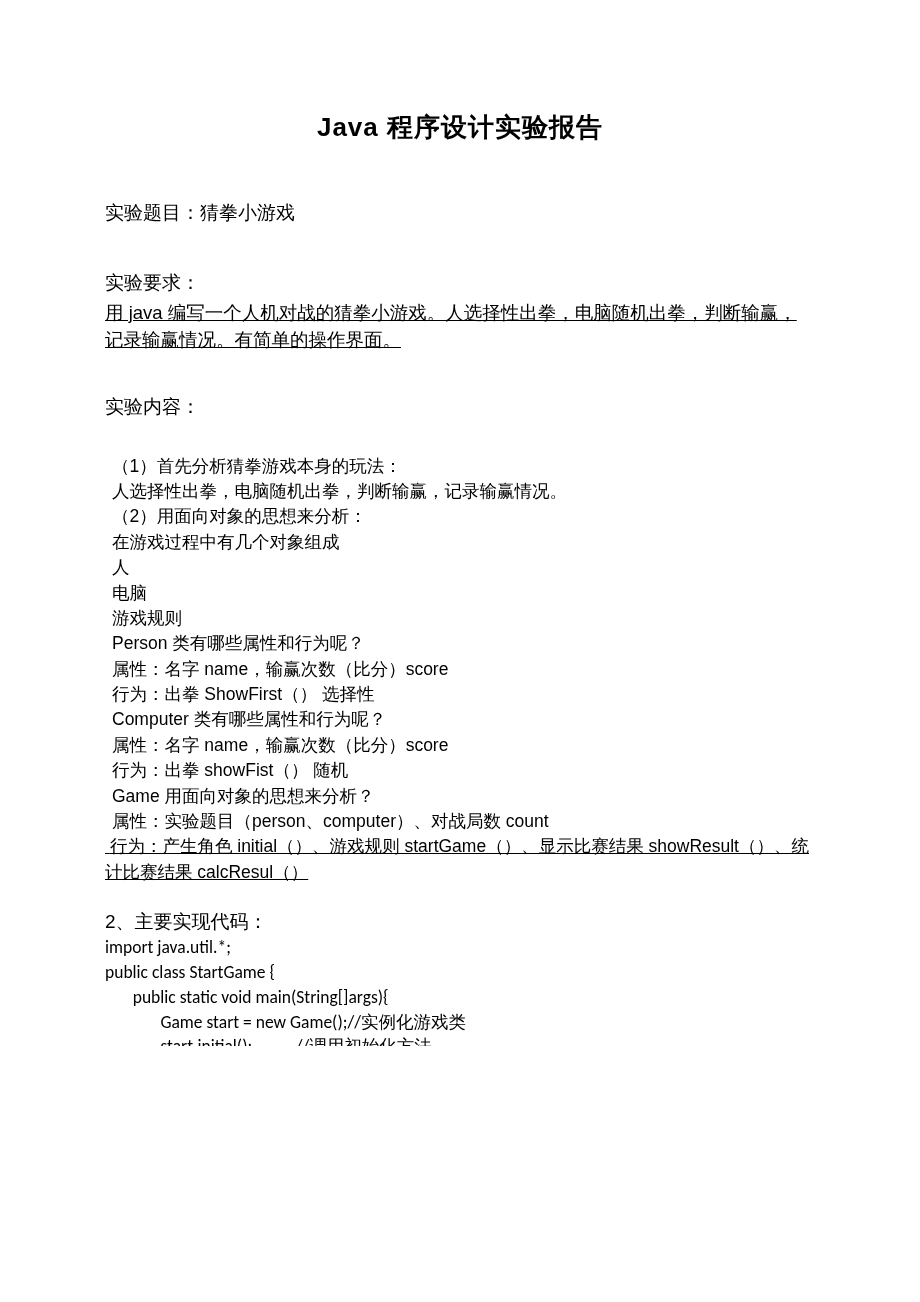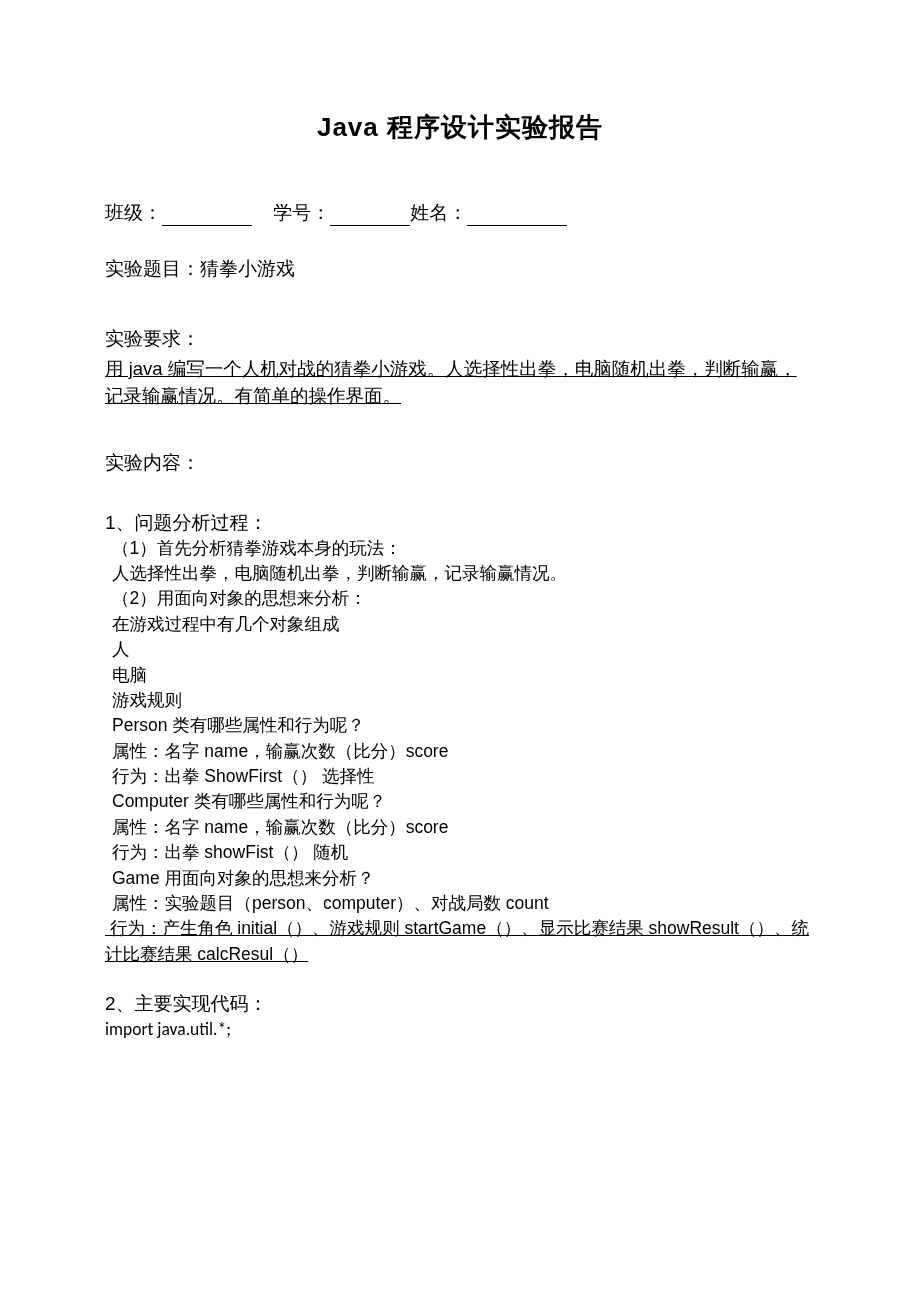--- a/index.html
+++ b/index.html
@@ -60,41 +60,36 @@
   .spacer-md { height: 24px; }
   .spacer-lg { height: 30px; }
 </style>
 </head>
 <body>
 
 <div class="page">
 
   <h1>Java 程序设计实验报告</h1>
 
-  <div class="info-line">
-    <span>班级：</span><span class="blank" style="width:90px"></span>
-    &nbsp;&nbsp;&nbsp;<span>学号：</span><span class="blank" style="width:80px"></span><span>姓名：</span><span class="blank" style="width:100px"></span>
-  </div>
 
   <div class="section-head">
     <span>实验题目：</span><span>猜拳小游戏</span>
   </div>
 
   <div class="spacer-md"></div>
 
   <div class="section-head">实验要求：</div>
   <div class="body-text">用 java 编写一个人机对战的猜拳小游戏。人选择性出拳，电脑随机出拳，判断输赢，记录输赢情况。有简单的操作界面。</div>
 
   <div class="spacer-md"></div>
 
   <div class="section-head">实验内容：</div>
 
   <div class="spacer-lg"></div>
 
-  <div class="numbered">1、问题分析过程：</div>
   <div class="indent-block">
     <div>（1）首先分析猜拳游戏本身的玩法：</div>
     <div>人选择性出拳，电脑随机出拳，判断输赢，记录输赢情况。</div>
     <div>（2）用面向对象的思想来分析：</div>
     <div>在游戏过程中有几个对象组成</div>
     <div>人</div>
     <div>电脑</div>
     <div>游戏规则</div>
     <div>Person 类有哪些属性和行为呢？</div>
     <div>属性：名字 name，输赢次数（比分）score</div>

